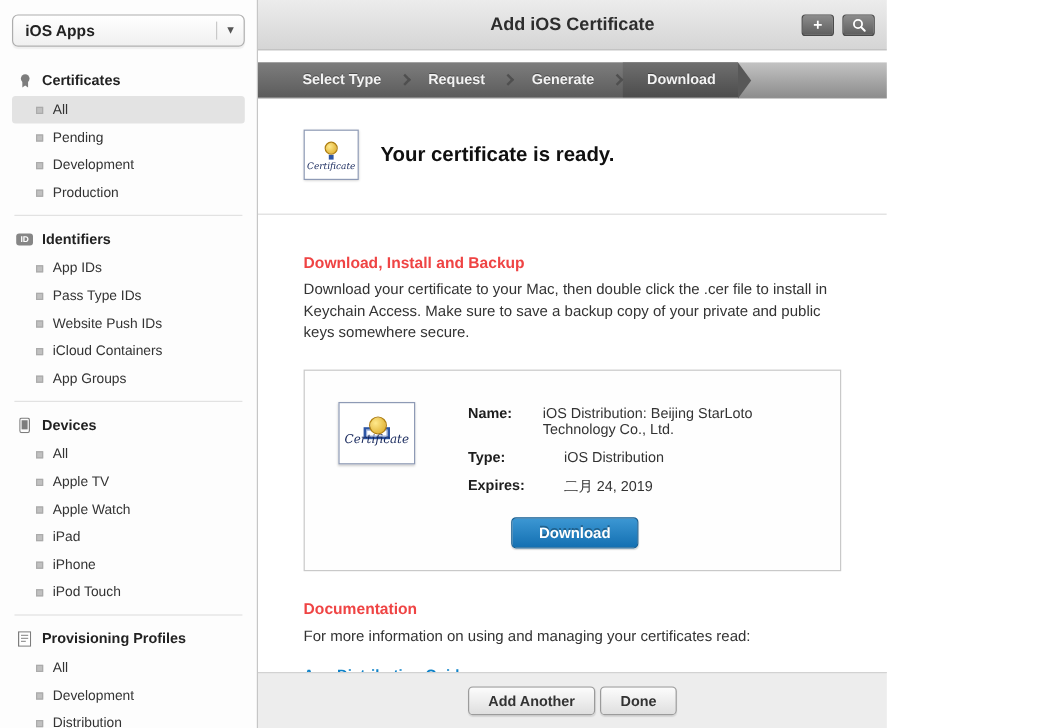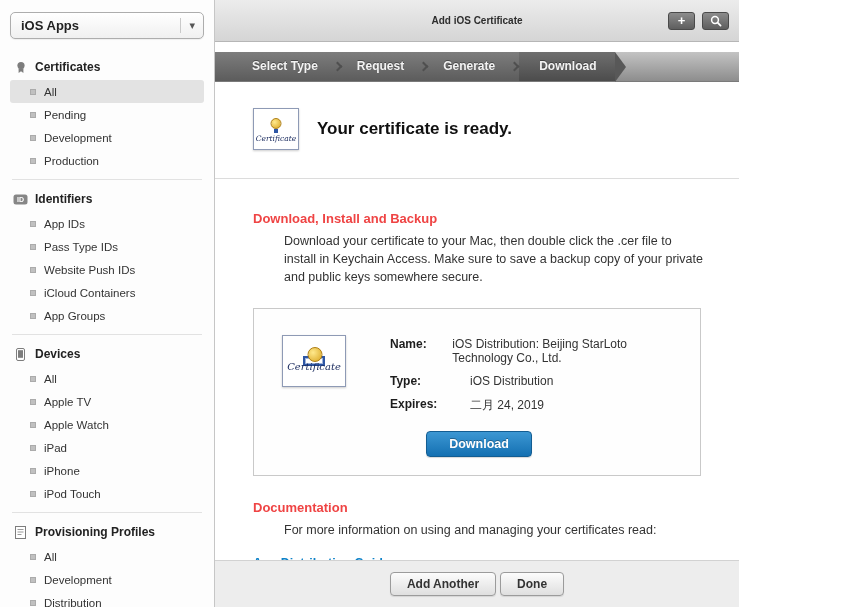--- a/index.html
+++ b/index.html
@@ -29,21 +29,21 @@
   .side-item.selected { background: #e3e3e3; }
   .bullet { width: 6px; height: 6px; background: #c0c0c0; border: 1px solid #ababab; display: inline-block; }
   .side-divider { border: none; border-top: 1px solid #e2e2e2; margin: 7px 12px; }
 
   
   .main { flex: 1; display: flex; flex-direction: column; background: #fff; min-width: 0; }
   .main-header {
     height: 42px; flex: 0 0 42px; background: linear-gradient(#ececec, #d5d5d5);
     border-bottom: 1px solid #b6b6b6; display: flex; align-items: center; justify-content: center; position: relative;
   }
-  .main-title { font-size: 10px; font-weight: bold; color: #2d2d2d; }
+  .main-title { font-size: 15px; font-weight: bold; color: #2d2d2d; }
   .header-buttons { position: absolute; right: 10px; top: 50%; transform: translateY(-50%); display: flex; gap: 7px; }
   .hdr-btn {
     width: 27px; height: 18px; background: linear-gradient(#8c8c8c, #5e5e5e); border: 1px solid #4a4a4a;
     border-radius: 3px; color: #fff; display: flex; align-items: center; justify-content: center;
     font-size: 13px; font-weight: bold; cursor: pointer; padding: 0; line-height: 1;
   }
   .gap-strip { height: 10px; flex: 0 0 10px; background: #fff; }
 
   .steps-bar { height: 30px; flex: 0 0 30px; background: linear-gradient(#c3c3c3, #8d8d8d); display: flex; border-bottom: 1px solid #7a7a7a; }
   .steps-dark { display: flex; align-items: center; background: linear-gradient(#7d7d7d, #5c5c5c); padding-left: 22px; }
@@ -51,21 +51,21 @@
   .step-sep { width: 7px; height: 7px; border-top: 2px solid #4f4f4f; border-right: 2px solid #4f4f4f; transform: rotate(45deg); margin: 0 1px; }
   .step.active { background: linear-gradient(#6f6f6f, #4c4c4c); padding: 0 18px 0 20px; }
   .step-arrow { width: 0; height: 0; border-top: 15px solid transparent; border-bottom: 15px solid transparent; border-left: 11px solid #585858; }
 
   .content { flex: 1; padding: 26px 36px 0 38px; overflow: hidden; }
   .hero { display: flex; align-items: center; gap: 18px; }
   .hero-title { font-size: 17px; font-weight: bold; color: #101010; }
   .content-divider { border: none; border-top: 1px solid #dcdcdc; margin: 28px -36px 0 -38px; }
 
   .sec-heading { font-size: 13px; font-weight: bold; color: #ef4444; margin-top: 32px; }
-  .sec-body { font-size: 12.5px; color: #333; line-height: 1.45; margin-top: 6px; max-width: 620px; margin-left: 31px; }
+  .sec-body { font-size: 12.5px; color: #333; line-height: 1.45; margin-top: 6px; max-width: 620px; }
 
   .cert-box { border: 1px solid #c9c9c9; background: #fefefe; margin-top: 22px; margin-right: 2px; padding: 26px 24px 16px 28px; }
   .cert-box-inner { display: flex; align-items: flex-start; }
   .cert-details { margin-left: 44px; font-size: 12px; color: #333; padding-top: 2px; }
   .detail-row { display: flex; margin-bottom: 9px; }
   .detail-label { width: 80px; font-weight: bold; color: #1d1d1d; }
   .download-btn {
     display: block; margin: 8px auto 2px; background: linear-gradient(#3c97d3, #1470b2);
     border: 1px solid #135d92; border-radius: 4px; color: #fff; font-weight: bold; font-size: 12.5px;
     padding: 5px 22px; cursor: pointer; text-shadow: 0 -1px 0 rgba(0,0,0,0.3); box-shadow: 0 1px 1px rgba(0,0,0,0.15);

